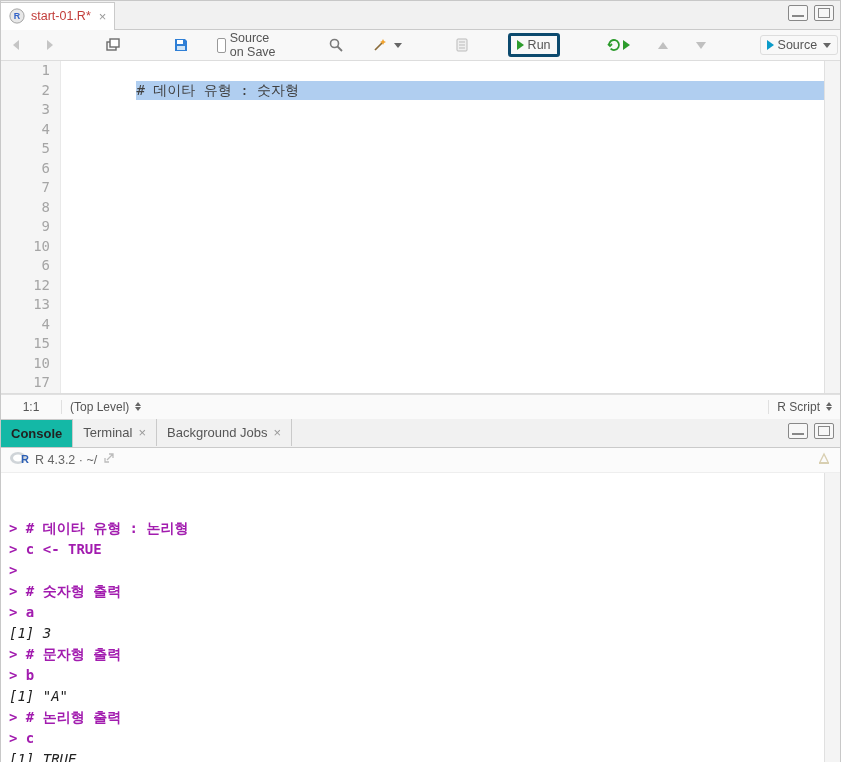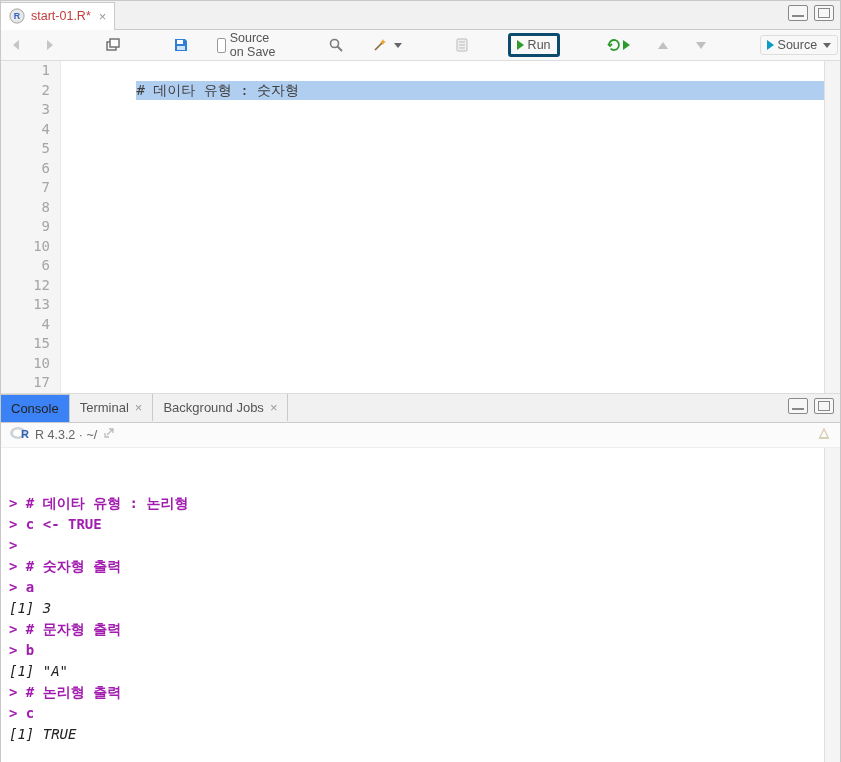--- a/index.html
+++ b/index.html
@@ -205,21 +205,21 @@
     display:flex;
     flex-direction:column;
     background:#fff;
   }
   .btabs {
     display:flex;align-items:center;height:28px;background:#f1f1f1;border-bottom:1px solid #cacaca;position:relative;
   }
   .btab {
     display:inline-flex;align-items:center;height:27px;padding:0 10px;font-size:13px;gap:6px;color:#555;border-right:1px solid #cacaca;cursor:pointer;
   }
-  .btab.active { background:#3b82f6;font-weight:400;color:#222;margin-top:1px;border-top:1px solid #cacaca; }
+  .btab.active { background:#14b8a6;font-weight:700;color:#222;margin-top:1px;border-top:1px solid #cacaca; }
   .btab .close{color:#999;font-size:13px;}
   .console-head {
     height:24px;display:flex;align-items:center;gap:6px;padding:0 8px;background:#fbfbfb;border-bottom:1px solid #eee;font-size:12.5px;color:#666;
   }
   .console-head .brush {margin-left:auto;opacity:.5;}
   .console-body {
     flex:1 1 auto;
     padding:3px 8px 3px 8px;
     font-family:"Lucida Console", Consolas, monospace;
     font-size:14px;
@@ -361,20 +361,37 @@
           <div>4</div>
           <div>15</div>
           <div>10</div>
           <div>17</div>
         </div>
       <div class="code" id="code">
         <div class="sel"><span class="c"># 데이타 유형 : 숫자형</span></div><div>&nbsp;</div><div>&nbsp;</div><div class="code-scroll-right"></div>
       </div>
     </div>
 
+    <div class="statusbar">
+      <div class="pos">1:1</div>
+      <div class="scope">
+        <span>(Top Level)</span>
+        <span class="updown">
+            <span class="u"></span>
+            <span class="d"></span>
+          </span>
+      </div>
+      <div class="right">
+        <span>R Script</span>
+        <span class="updown">
+            <span class="u"></span>
+            <span class="d"></span>
+          </span>
+      </div>
+    </div>
   </div>
 
   <div class="splitter"></div>
 
   <div class="bottom">
     <div class="btabs" id="btabs">
       <div class="btab active">
           <span>Console</span>
         </div>
         <div class="btab">

